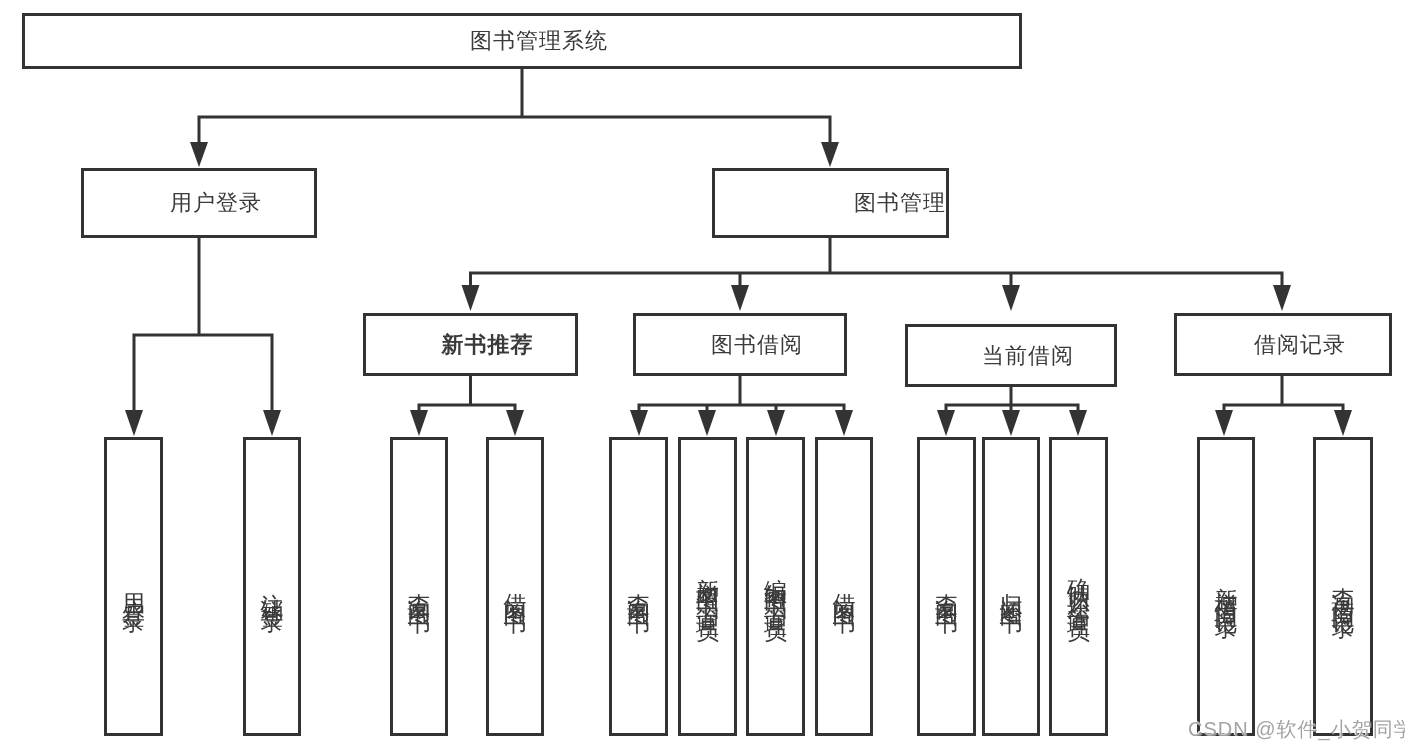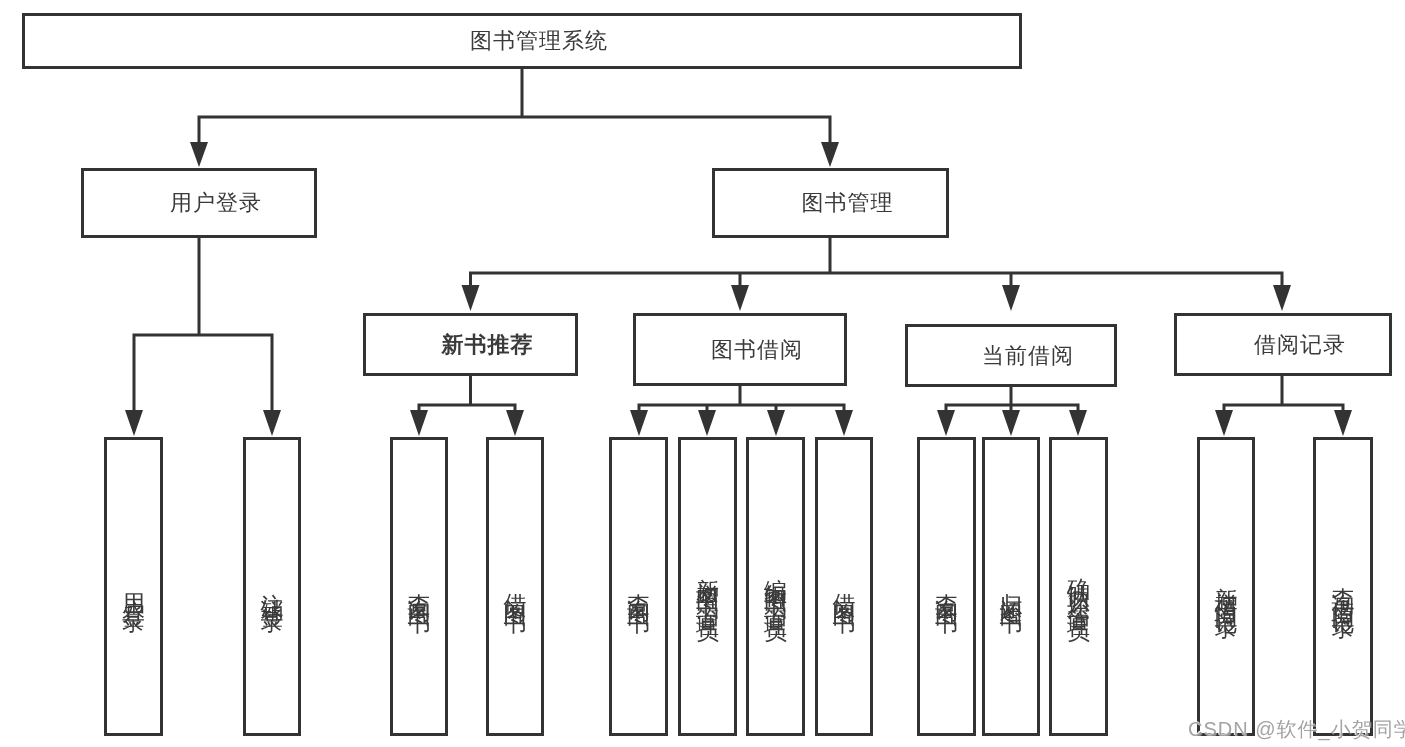--- a/index.html
+++ b/index.html
@@ -121,28 +121,28 @@
     </g>
   </svg>
 
   <div class="hbox" style="left:22px; top:13px; width:1000px; height:56px; border-width:3px;">
     <span>图书管理系统</span>
   </div>
 
   <div class="hbox" style="left:81px; top:168px; width:236px; height:70px;">
     <span>用户登录</span>
   </div>
-  <div class="hbox" style="left:712px; top:168px; width:237px; height:70px;">
+  <div class="hbox" style="left:712px; top:168px; width:237px; height:70px;justify-content:flex-end;">
     <span>图书管理</span>
   </div>
 
   <div class="hbox" style="left:363px; top:313px; width:215px; height:63px;font-weight:bold;">
     <span>新书推荐</span>
   </div>
-  <div class="hbox" style="left:633px; top:313px; width:214px; height:73px;">
+  <div class="hbox" style="left:633px; top:313px; width:214px; height:63px;">
     <span>图书借阅</span>
   </div>
   <div class="hbox" style="left:905px; top:313px; width:212px; height:63px;margin-top:11px;">
     <span>当前借阅</span>
   </div>
   <div class="hbox" style="left:1174px; top:313px; width:218px; height:63px;">
     <span>借阅记录</span>
   </div>
 
   <div class="vbox" style="left:104px; width:59px;">

